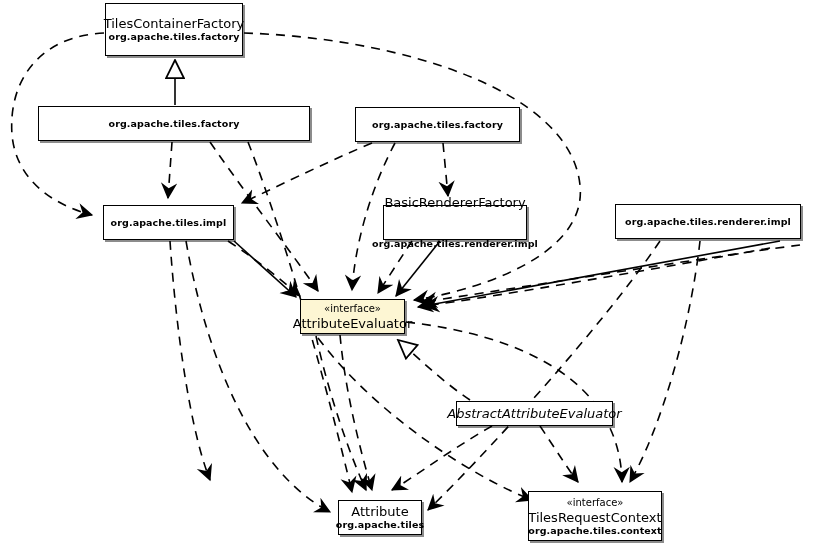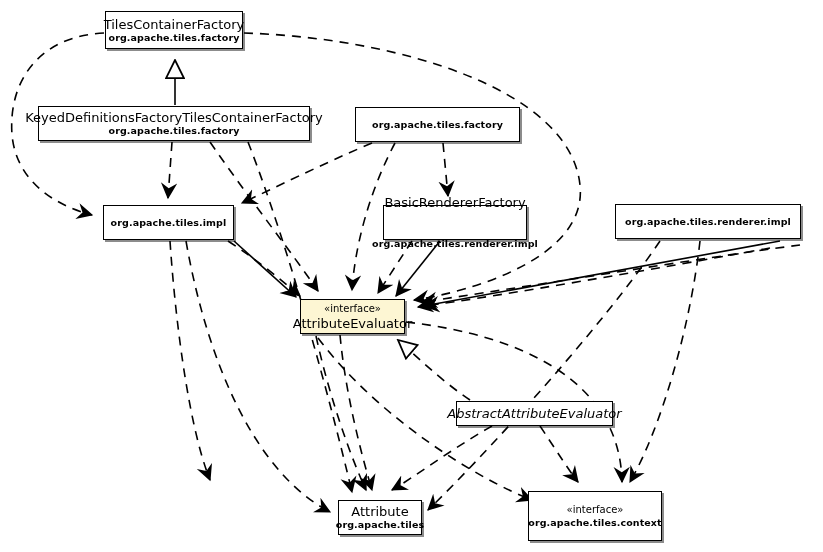--- a/index.html
+++ b/index.html
@@ -135,26 +135,25 @@
       <path d="M 540 426 C 556 450, 570 472, 578 482" stroke-dasharray="9 7" marker-end="url(#open-arrow)"></path>
 
       <path d="M 316 336 C 330 400, 352 460, 366 490" stroke-dasharray="9 7" marker-end="url(#open-arrow)"></path>
 
       <path d="M 318 338 C 380 420, 480 480, 532 500" stroke-dasharray="9 7" marker-end="url(#open-arrow)"></path>
 
     </g>
   </svg>
 
   <div id="node-layer">
-      <div class="node" style="left: 105px; top: 11px; width: 138px; height: 38px;">
+      <div class="node" style="left: 105px; top: 3px; width: 138px; height: 53px;">
         <div class="cname">TilesContainerFactory</div>
         <div class="pkg">org.apache.tiles.factory</div>
       </div>
       <div class="node" style="left: 38px; top: 106px; width: 272px; height: 35px;">
-        <div class="cname">KeyedDefinitionsFactoryTilesContainerFactory</div>
         <div class="pkg">org.apache.tiles.factory</div>
       </div>
       <div class="node" style="left: 355px; top: 107px; width: 165px; height: 35px;">
         <div class="pkg">org.apache.tiles.factory</div>
       </div>
       <div class="node" style="left: 103px; top: 205px; width: 131px; height: 35px;">
         <div class="pkg">org.apache.tiles.impl</div>
       </div>
       <div class="node" style="left: 383px; top: 205px; width: 144px; height: 35px; gap: 28px;">
         <div class="cname">BasicRendererFactory</div>
@@ -169,17 +168,18 @@
       </div>
       <div class="node" style="left: 456px; top: 401px; width: 157px; height: 25px;">
         <div class="cname italic">AbstractAttributeEvaluator</div>
       </div>
       <div class="node" style="left: 338px; top: 500px; width: 84px; height: 35px;">
         <div class="cname">Attribute</div>
         <div class="pkg">org.apache.tiles</div>
       </div>
       <div class="node" style="left: 528px; top: 491px; width: 134px; height: 50px;">
         <div class="stereotype">«interface»</div>
+        <div class="cname">TilesRequestContext</div>
         <div class="pkg">org.apache.tiles.context</div>
       </div>
     </div>
 
 </div>
 
 </body></html>

